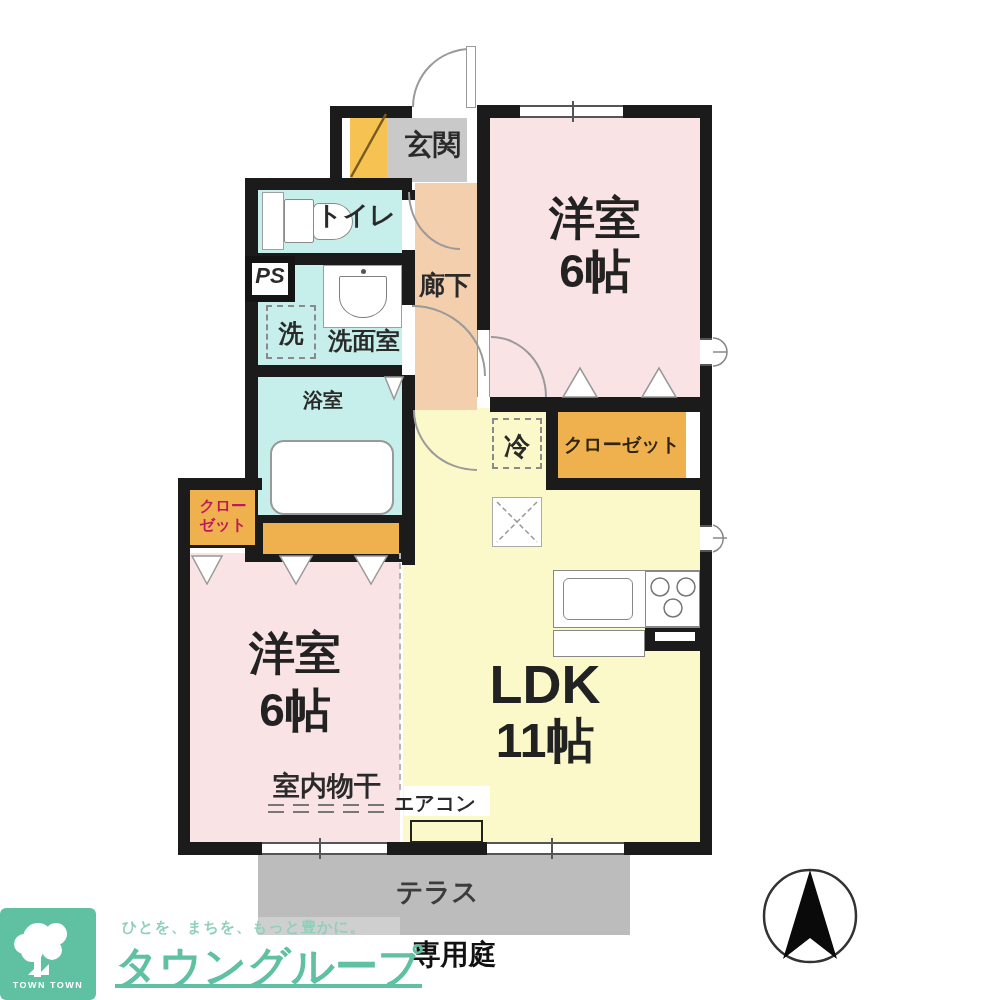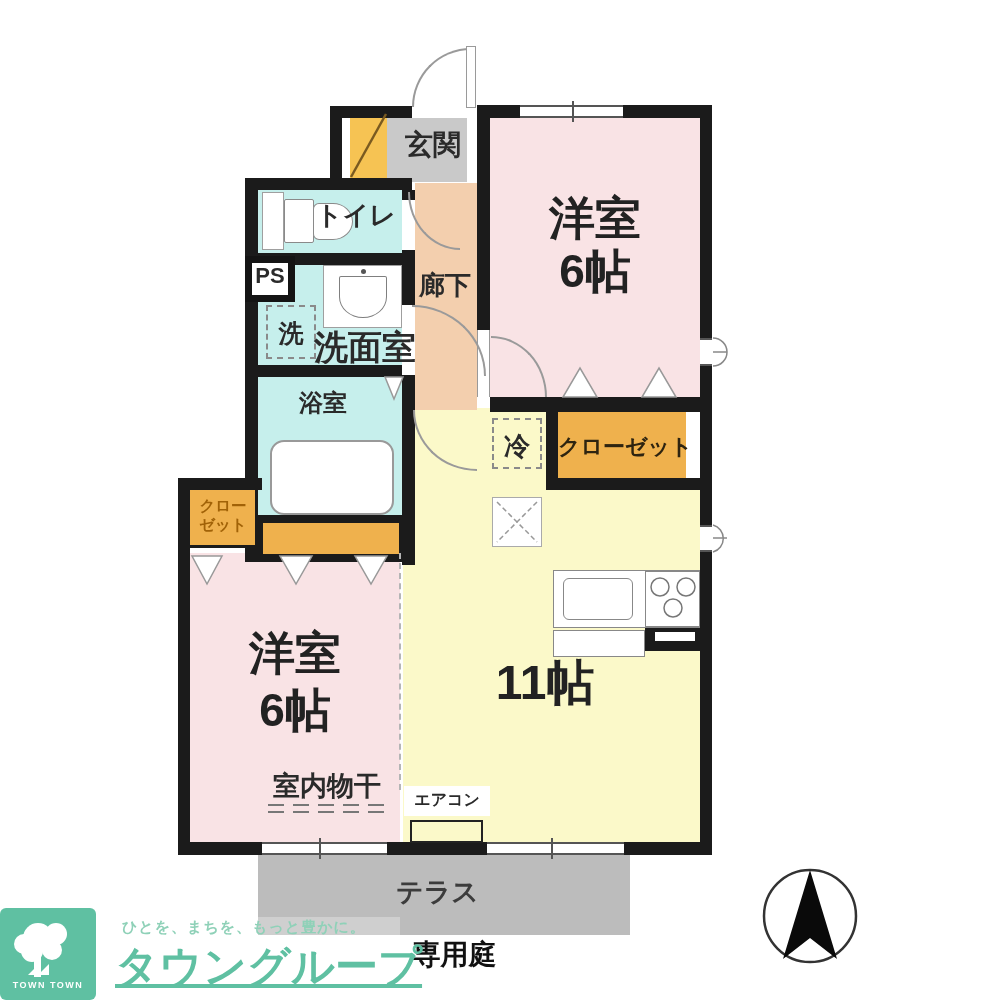--- a/index.html
+++ b/index.html
@@ -78,21 +78,21 @@
   <div class="arc" style="left:412px;top:48px;width:59px;height:59px;border-top:2px solid #9a9a9a;border-left:2px solid #9a9a9a;border-top-left-radius:100% 100%;"></div>
   <div class="fixt" style="left:466px;top:46px;width:10px;height:62px;border:1.5px solid #9a9a9a;"></div>
   <div class="arc" style="left:408px;top:192px;width:52px;height:58px;border-left:2px solid #9a9a9a;border-bottom:2px solid #9a9a9a;border-bottom-left-radius:100% 100%;"></div>
   <div class="arc" style="left:412px;top:305px;width:74px;height:71px;border-top:2px solid #9a9a9a;border-right:2px solid #9a9a9a;border-top-right-radius:100% 100%;"></div>
   <div class="arc" style="left:491px;top:336px;width:56px;height:61px;border-top:2px solid #9a9a9a;border-right:2px solid #9a9a9a;border-top-right-radius:100% 100%;"></div>
   <div class="arc" style="left:413px;top:410px;width:64px;height:61px;border-left:2px solid #9a9a9a;border-bottom:2px solid #9a9a9a;border-bottom-left-radius:100% 100%;"></div>
 
   <div class="abs" style="left:399px;top:553px;width:0;height:237px;border-left:2px dashed #b5b5b5;"></div>
 
   <div class="fixt" style="left:245px;top:256px;width:50px;height:46px;border:7px solid #141414;"></div>
-  <div class="lbl" style="left:245px;top:263px;width:50px;font-size:22px;">PS</div>
+  <div class="lbl" style="left:245px;top:263px;width:50px;font-size:22px;font-style:italic;">PS</div>
 
   <div class="fixt" style="left:262px;top:192px;width:22px;height:58px;border:1px solid #9f9f9f;"></div>
   <div class="fixt" style="left:284px;top:199px;width:30px;height:44px;border:1.5px solid #8a8a8a;border-radius:2px;"></div>
   <div class="fixt" style="left:313px;top:203px;width:40px;height:37px;border:1.5px solid #8a8a8a;border-radius:6px 50% 50% 6px / 6px 50% 50% 6px;"></div>
 
   <div class="fixt" style="left:323px;top:265px;width:79px;height:63px;border:1px solid #9f9f9f;"></div>
   <div class="fixt" style="left:339px;top:276px;width:48px;height:42px;border:1.5px solid #7f7f7f;border-radius:4px 4px 48px 48px / 4px 4px 42px 42px;"></div>
   <div class="abs" style="left:361px;top:269px;width:5px;height:5px;background:#555;border-radius:50%;"></div>
 
   <div class="abs" style="left:266px;top:305px;width:50px;height:54px;border:2px dashed #8a8a8a;box-sizing:border-box;"></div>
@@ -103,21 +103,21 @@
   <div class="abs" style="left:492px;top:418px;width:50px;height:51px;border:2px dashed #8a8a8a;box-sizing:border-box;"></div>
   <div class="lbl" style="left:492px;top:429px;width:50px;font-size:26px;">冷</div>
   <div class="fixt" style="left:492px;top:497px;width:50px;height:50px;border:1.5px solid #aaa;"></div>
 
   <div class="fixt" style="left:553px;top:570px;width:147px;height:58px;border:1.5px solid #888;"></div>
   <div class="fixt" style="left:563px;top:578px;width:70px;height:42px;border:1.5px solid #888;border-radius:6px;"></div>
   <div class="fixt" style="left:645px;top:571px;width:55px;height:56px;border:1.5px solid #888;"></div>
   <div class="fixt" style="left:553px;top:630px;width:92px;height:27px;border:1.5px solid #888;"></div>
 
   <div class="fixt" style="left:404px;top:786px;width:86px;height:30px;border:none;"></div>
-  <div class="lbl" style="left:404px;top:790px;width:86px;font-size:16px;">エアコン</div>
+  <div class="lbl" style="left:392px;top:790px;width:86px;font-size:20px;">エアコン</div>
   <div class="abs" style="left:410px;top:820px;width:73px;height:23px;border:2px solid #222;background:#fbf9c9;box-sizing:border-box;"></div>
 
   <div class="abs" style="left:268px;top:804px;width:16px;height:9px;border-top:2px solid #777;border-bottom:2px solid #777;box-sizing:border-box;"></div>
   <div class="abs" style="left:293px;top:804px;width:16px;height:9px;border-top:2px solid #777;border-bottom:2px solid #777;box-sizing:border-box;"></div>
   <div class="abs" style="left:318px;top:804px;width:16px;height:9px;border-top:2px solid #777;border-bottom:2px solid #777;box-sizing:border-box;"></div>
   <div class="abs" style="left:343px;top:804px;width:16px;height:9px;border-top:2px solid #777;border-bottom:2px solid #777;box-sizing:border-box;"></div>
   <div class="abs" style="left:368px;top:804px;width:16px;height:9px;border-top:2px solid #777;border-bottom:2px solid #777;box-sizing:border-box;"></div>
 
   <svg width="1000" height="1000" viewBox="0 0 1000 1000" style="position:absolute;left:0;top:0;pointer-events:none;">
     <line x1="351" y1="177" x2="386" y2="114" stroke="#7a5a20" stroke-width="2.5"></line>
@@ -154,33 +154,34 @@
       <circle cx="52" cy="950" r="10"></circle>
         <circle cx="32" cy="951" r="11"></circle>
       <rect x="34" y="951" width="7" height="26"></rect>
       <path d="M28 975 l8 -8 l5 5 l8 -8 l0 11 l-21 0 z"></path>
     </g>
   </svg>
   <div class="lbl" style="left:0;top:980px;width:96px;font-size:9px;letter-spacing:1.5px;color:#ffffff;font-weight:700;">TOWN TOWN</div>
 
   <div class="lbl" style="left:393px;top:126px;width:80px;font-size:28px;">玄関</div>
   <div class="lbl" style="left:312px;top:198px;width:88px;font-size:26px;">トイレ</div>
-  <div class="lbl" style="left:314px;top:325px;width:100px;font-size:34px;">洗面室</div>
+  <div class="lbl" style="left:314px;top:325px;width:100px;font-size:24px;">洗面室</div>
   <div class="lbl" style="left:409px;top:268px;width:72px;font-size:26px;">廊下</div>
-  <div class="lbl" style="left:283px;top:387px;width:80px;font-size:24px;">浴室</div>
-  <div class="abs" style="left:190px;top:496px;width:66px;text-align:center;font-weight:700;font-size:15.5px;line-height:19px;color:#a16207;">
+  <div class="lbl" style="left:283px;top:387px;width:80px;font-size:20px;">浴室</div>
+  <div class="abs" style="left:190px;top:496px;width:66px;text-align:center;font-weight:700;font-size:15.5px;line-height:19px;color:#be185d;">
     <div>クロー</div>
     <div>ゼット</div>
   </div>
-  <div class="lbl" style="left:558px;top:432px;width:128px;font-size:22px;color:#2e2410;">クローゼット</div>
+  <div class="lbl" style="left:558px;top:432px;width:128px;font-size:19px;color:#2e2410;">クローゼット</div>
   <div class="abs" style="left:495px;top:192px;width:200px;text-align:center;font-weight:700;color:#222;">
     <div style="font-size:46px;line-height:52px;">洋室</div>
     <div style="font-size:46px;line-height:54px;">6帖</div>
   </div>
   <div class="abs" style="left:430px;top:655px;width:230px;text-align:center;font-weight:700;color:#222;">
+    <div style="font-size:54px;line-height:58px;">LDK</div>
     <div style="font-size:48px;line-height:56px;">11帖</div>
   </div>
   <div class="abs" style="left:195px;top:625px;width:200px;text-align:center;font-weight:700;color:#222;">
     <div style="font-size:46px;line-height:56px;">洋室</div>
     <div style="font-size:46px;line-height:58px;">6帖</div>
   </div>
   <div class="lbl" style="left:252px;top:768px;width:150px;font-size:27px;">室内物干</div>
   <div class="lbl" style="left:380px;top:874px;width:115px;font-size:27px;color:#3c3c3c;">テラス</div>
   <div class="lbl" style="left:122px;top:918px;width:280px;font-size:15px;letter-spacing:1px;color:#8fd1b8;text-align:left;">ひとを、まちを、もっと豊かに。</div>
 

